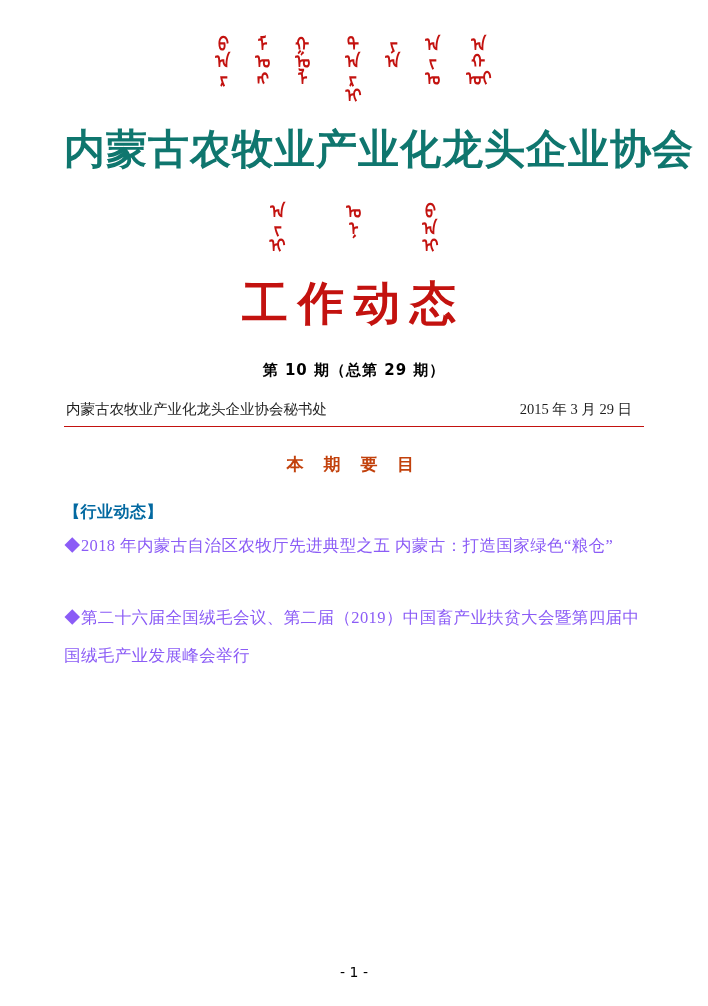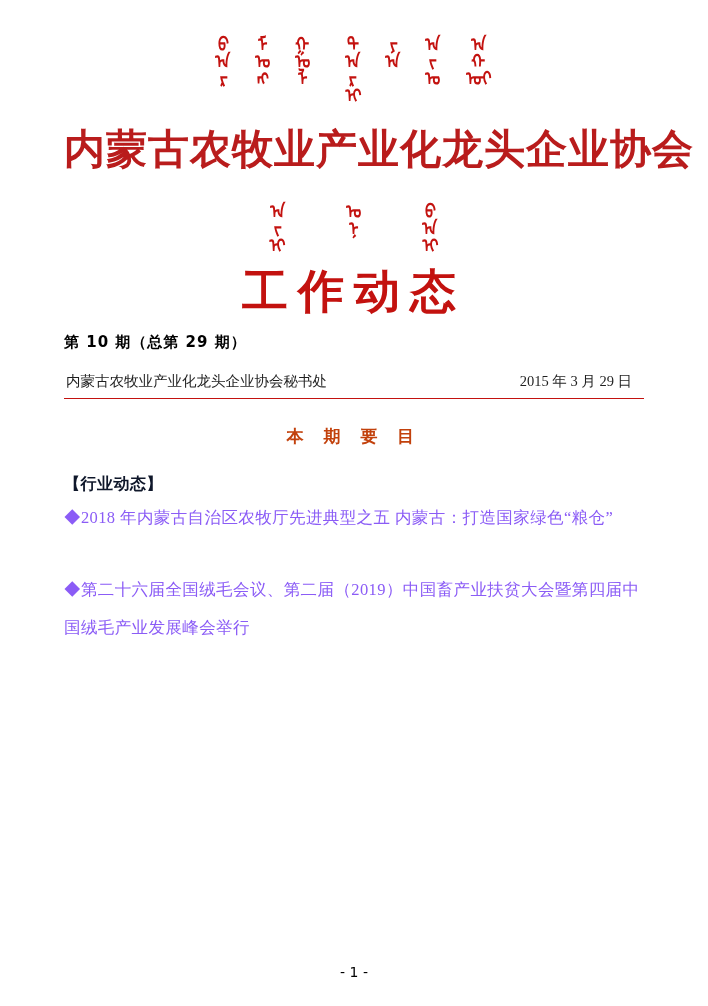--- a/index.html
+++ b/index.html
@@ -44,46 +44,47 @@
     font-size: 19px;
     line-height: 17px;
     letter-spacing: 0px;
     transform: scaleX(0.85);
     font-weight: bold;
   }
   .mong-stack-offset { margin-left: 10px; }
 
   .title-cn {
     text-align: center;
-    color: #b91c1c;
+    color: #0f766e;
     font-family: "DejaVu Sans", sans-serif;
     font-weight: bold;
     font-size: 41px;
     letter-spacing: 1px;
     margin-top: 18px;
     white-space: nowrap;
   }
   .mong-row-2 {
     margin-top: 26px;
     gap: 58px;
   }
   .subtitle-cn {
     text-align: center;
     color: #c3120f;
     font-family: Liberation Serif, serif;
     font-weight: bold;
     font-size: 46px;
     letter-spacing: 10px;
-    margin-top: 7px;
+    margin-top: 19px;
   }
   .issue-line {
+    text-align: center;
     font-family: "DejaVu Sans", sans-serif;
     font-weight: bold;
     font-size: 15px;
-    margin-top: 10px;
+    margin-top: 26px;
     letter-spacing: 1px;
   }
   .meta-row {
     display: flex;
     justify-content: space-between;
     align-items: flex-end;
     font-size: 14.5px;
     color: #1f1f1f;
     margin-top: 20px;
     padding: 0 2px;
@@ -101,21 +102,21 @@
     font-weight: bold;
     font-size: 17px;
     letter-spacing: 7px;
     margin-top: 26px;
     color: #c2410c;
   }
   .section-head {
     font-family: "DejaVu Sans", sans-serif;
     font-weight: bold;
     font-size: 16px;
-    color: #0f172a;
+    color: #0369a1;
     margin-top: 26px;
     letter-spacing: 0.5px;
   }
   .entry {
     color: #8b5cf6;
     font-size: 16.5px;
     line-height: 38px;
     letter-spacing: 0.4px;
     margin-top: 4px;
   }

